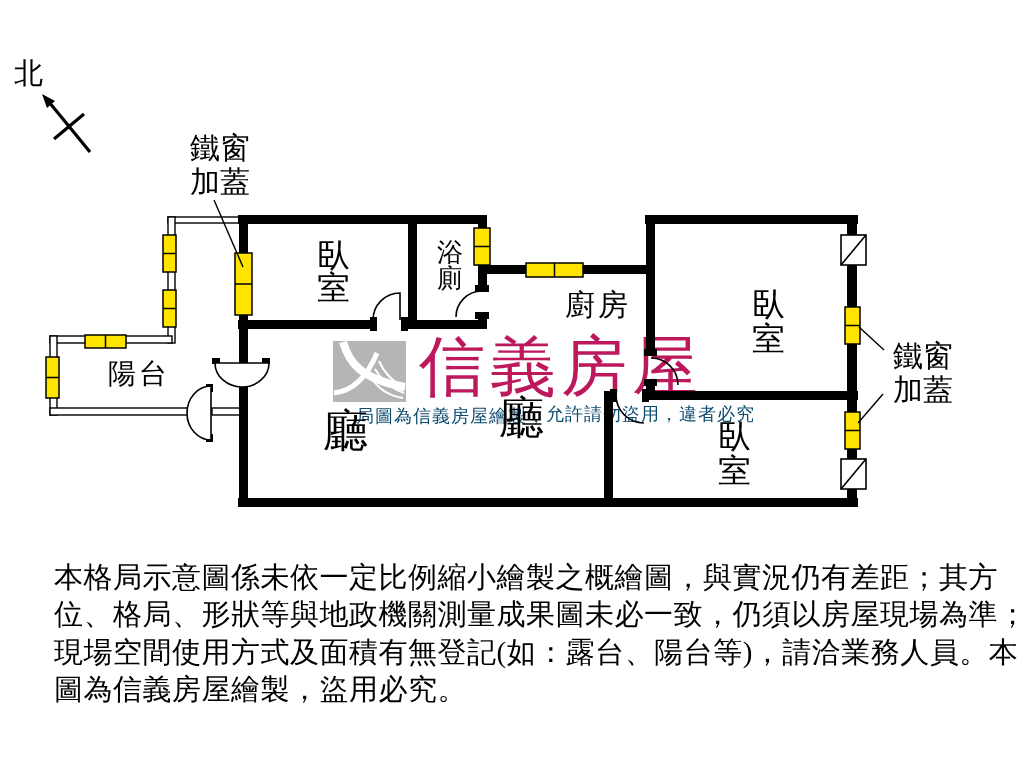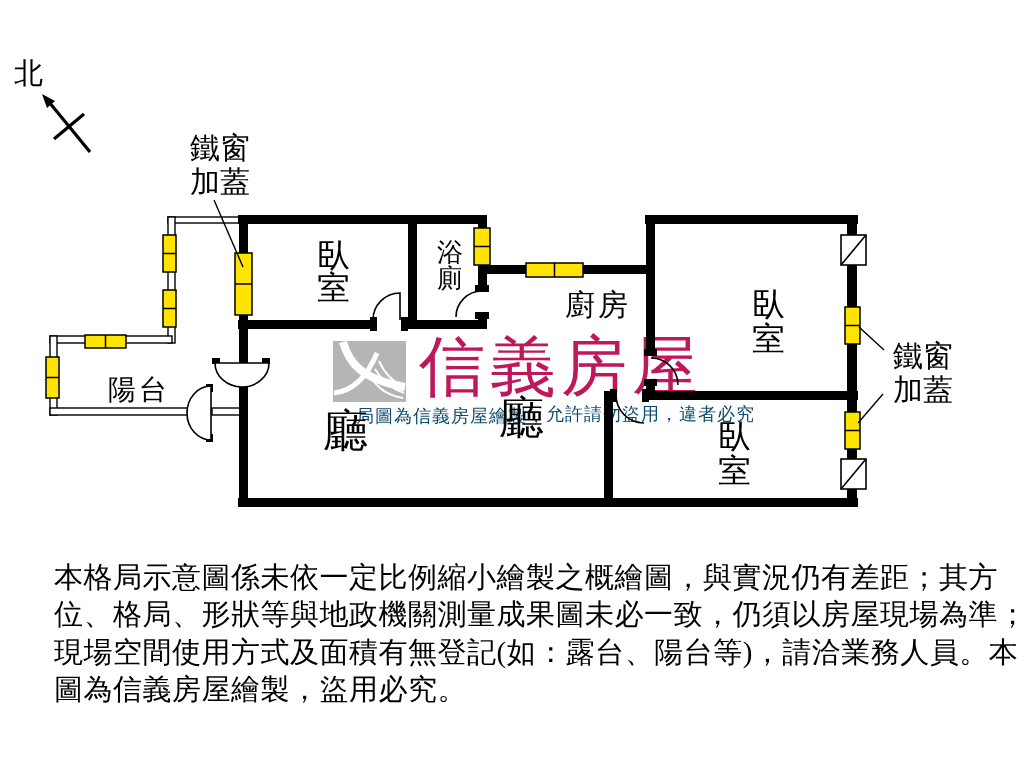--- a/index.html
+++ b/index.html
@@ -192,21 +192,21 @@
       <span>浴</span>
       <span>廁</span>
     </div>
 
     <div class="lbl" style="left:525px;top:290px;font-size:30px;letter-spacing:3px;margin-left:40px;">廚房</div>
 
     <div class="lbl" style="left:323px;top:409px;font-size:45px;">廳</div>
 
     <div class="lbl" style="left:499px;top:396px;font-size:45px;">廳</div>
 
-    <div class="lbl" style="left:108px;top:376px;font-size:28px;letter-spacing:3px;">陽台</div>
+    <div class="lbl" style="left:108px;top:360px;font-size:28px;letter-spacing:3px;">陽台</div>
 
     <div class="lbl stack" style="left:729px;top:287px;width:56px;font-size:33px;line-height:34.5px;">
       <span>臥</span>
       <span>室</span>
     </div>
 
     <div class="lbl stack" style="left:695px;top:419px;width:56px;font-size:33px;line-height:34.5px;">
       <span>臥</span>
       <span>室</span>
     </div>

